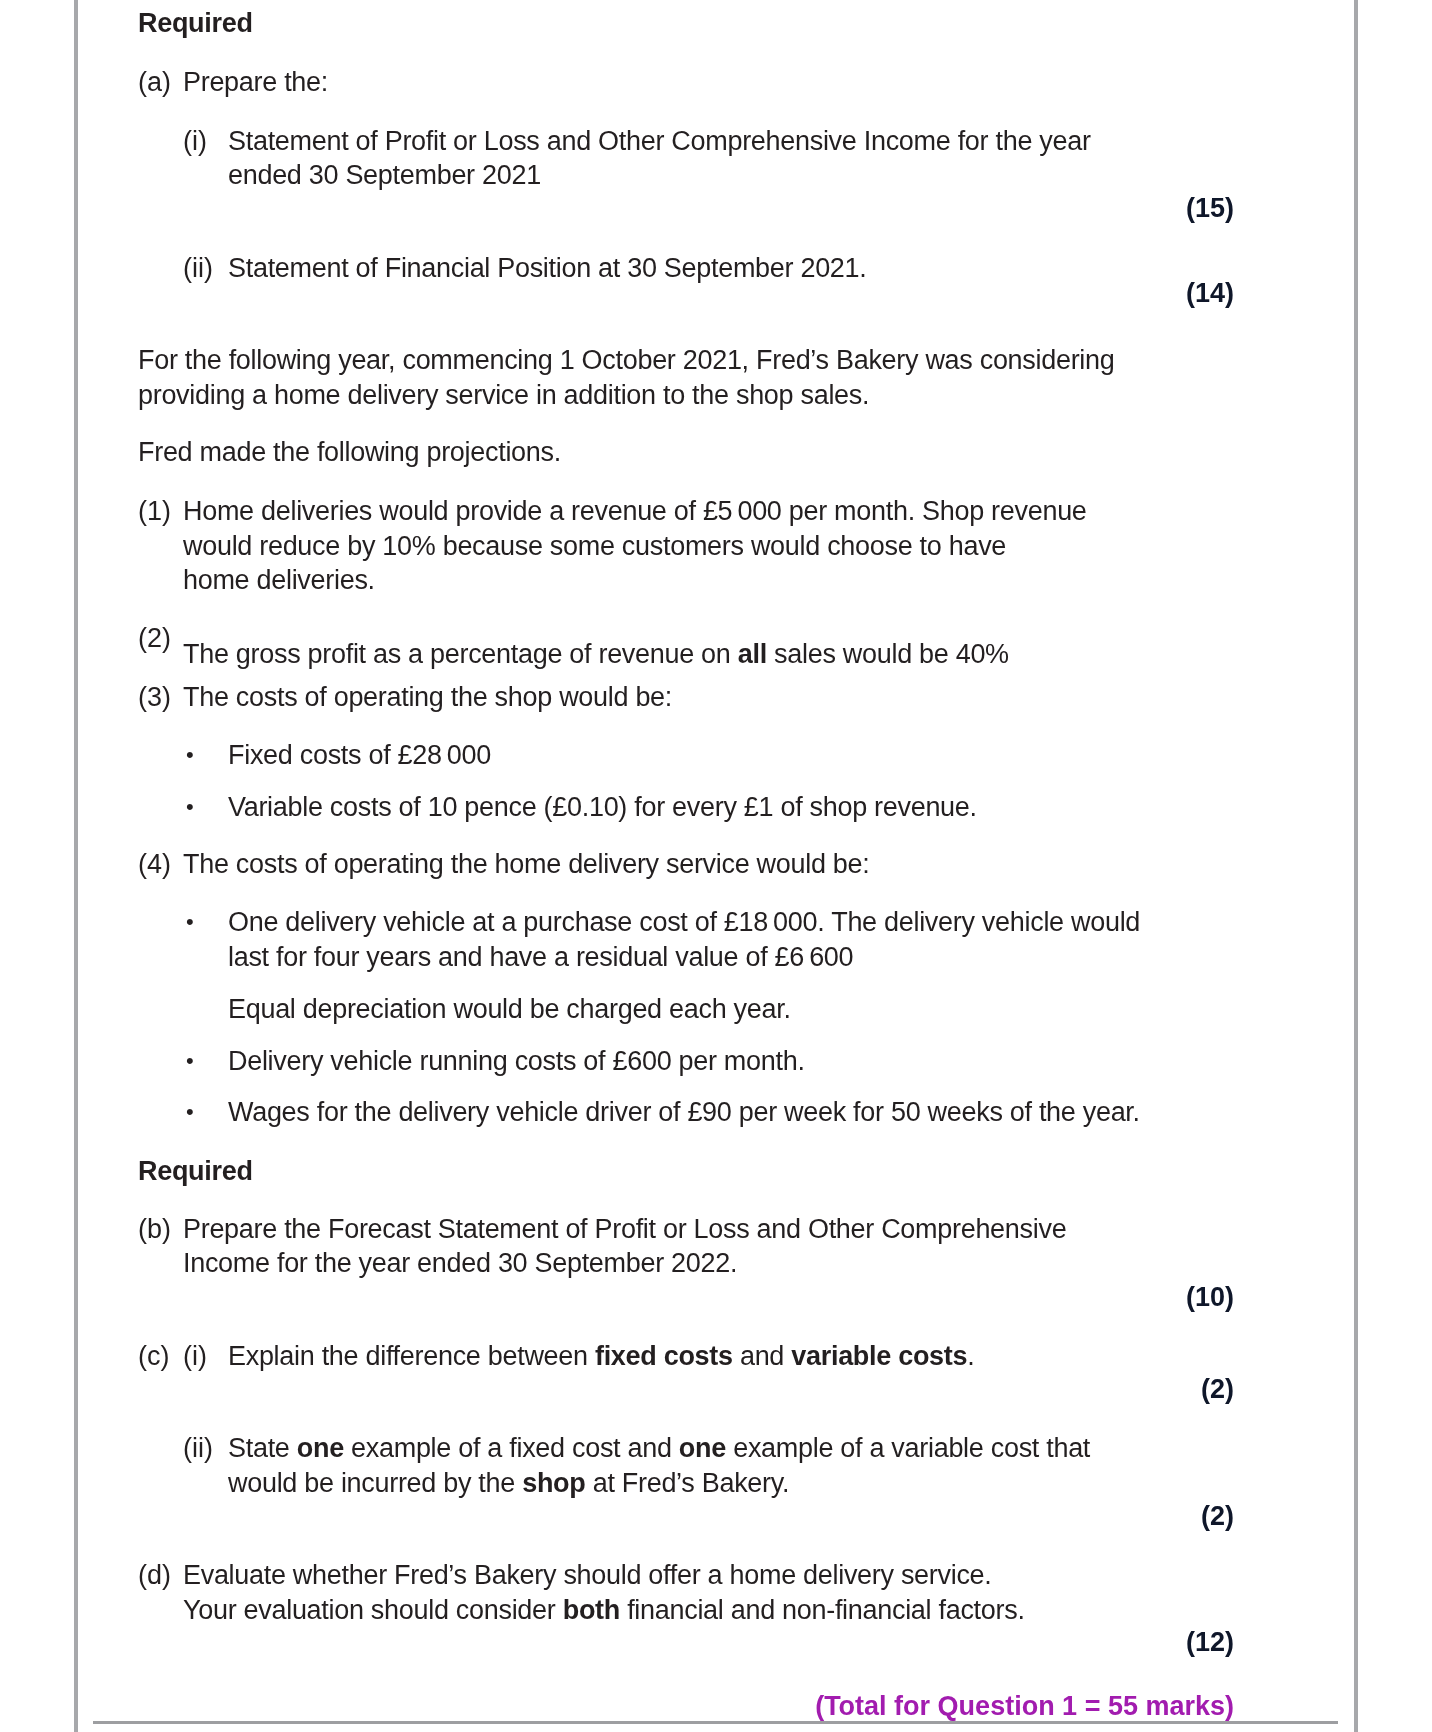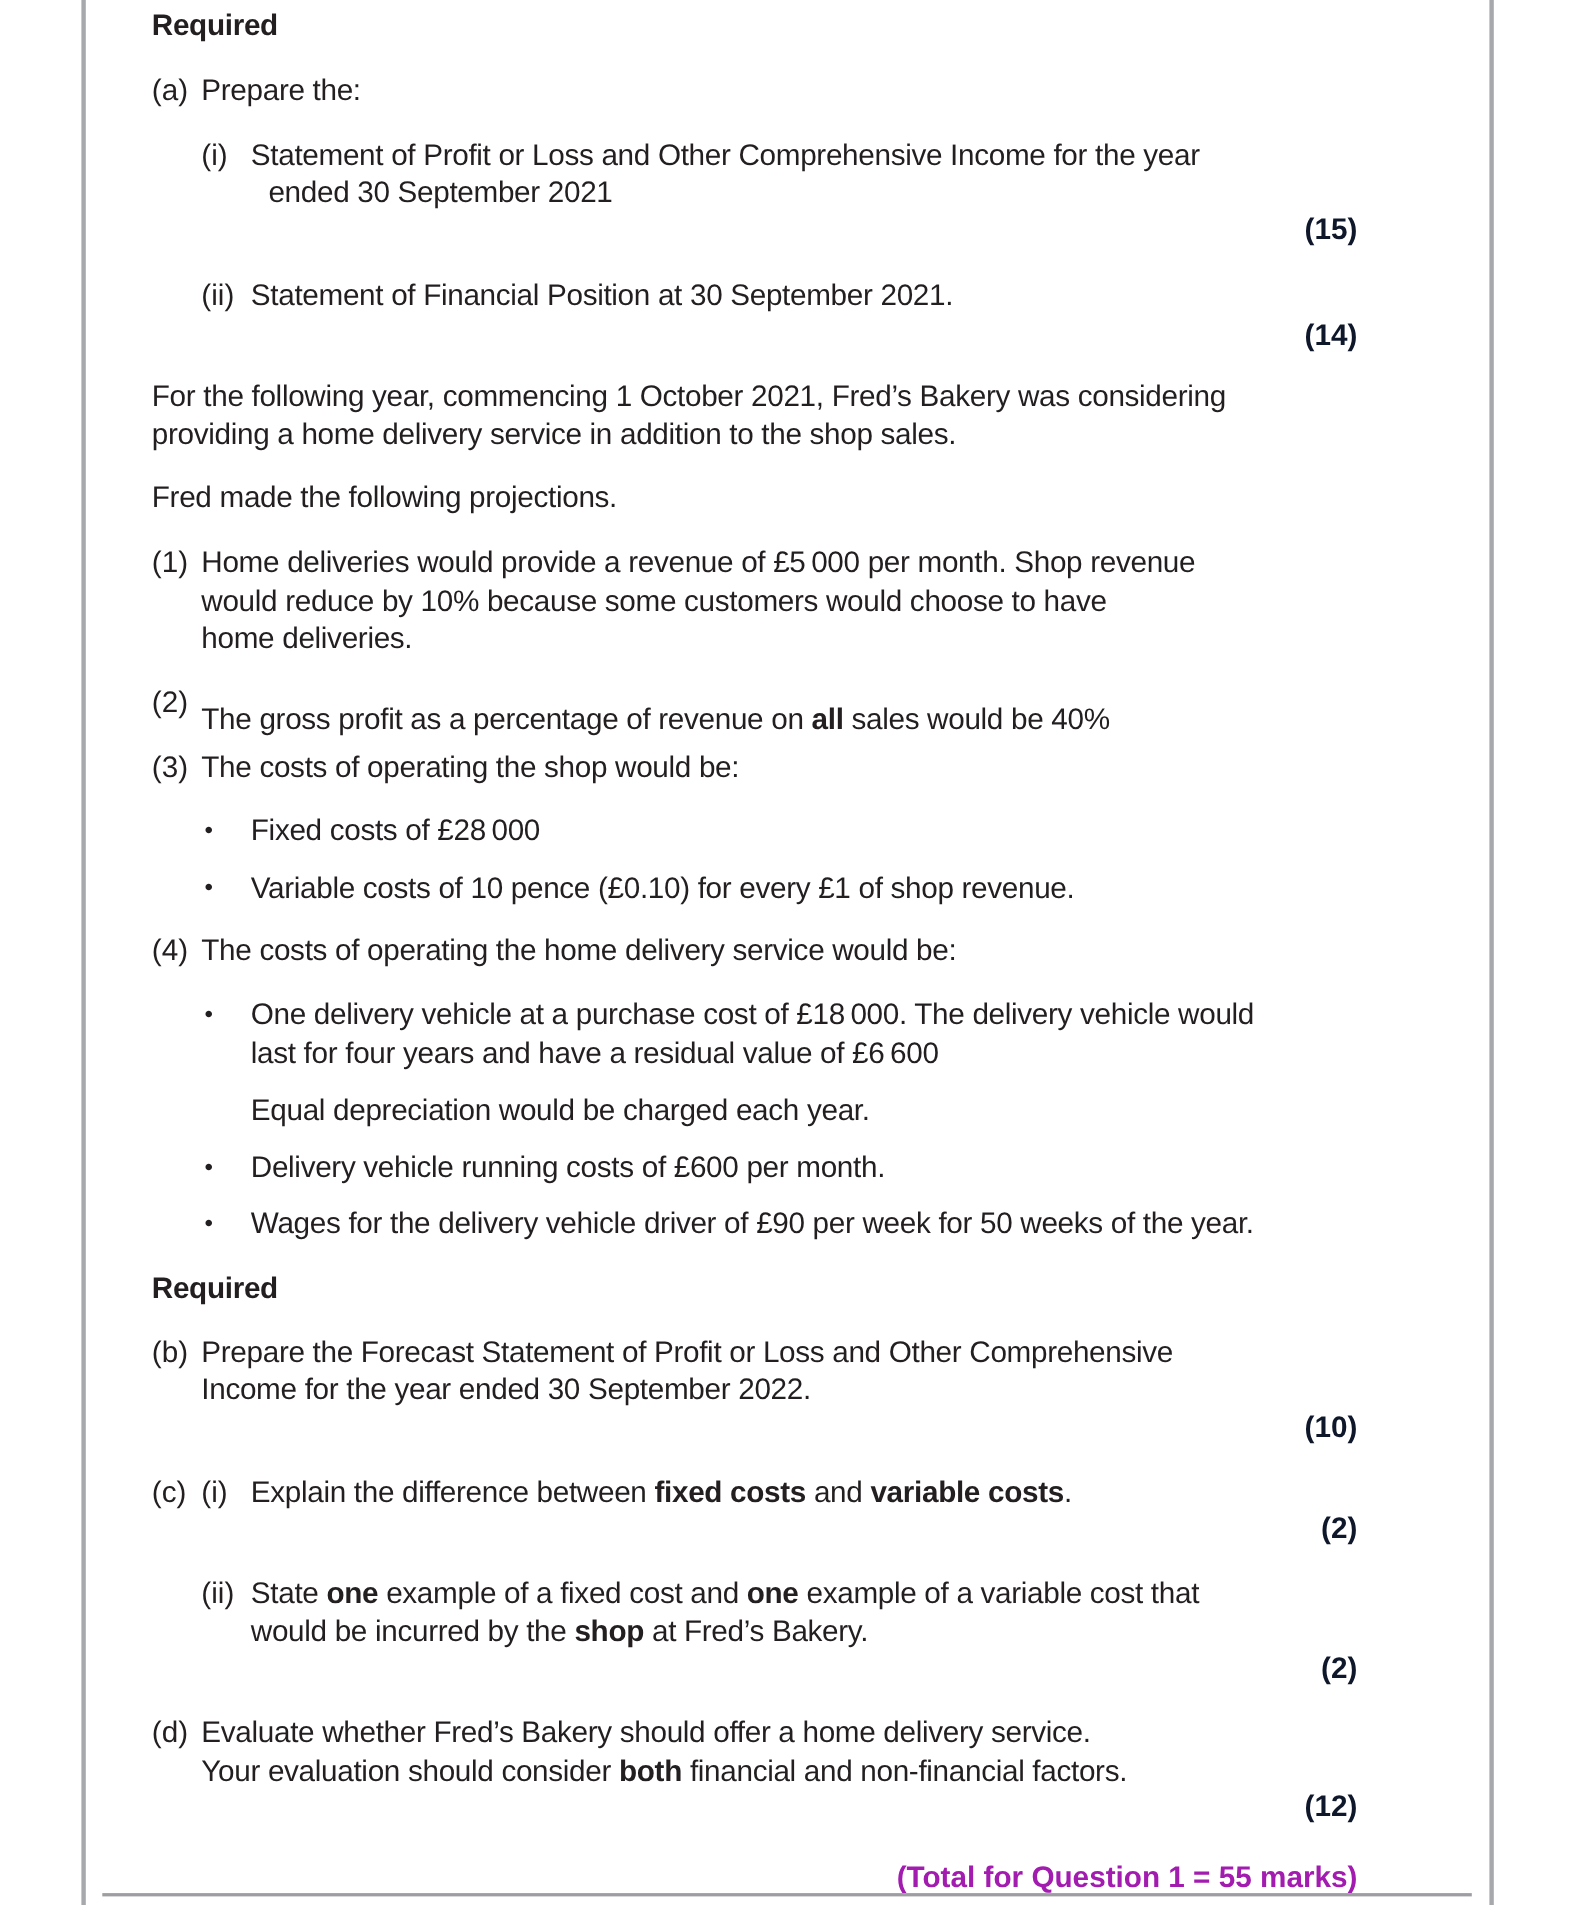--- a/index.html
+++ b/index.html
@@ -21,26 +21,26 @@
 
 <div class="vborder left"></div>
 <div class="vborder right"></div>
 
 <div class="t b" style="left:138px; top:6px;">Required</div>
 <div class="lbl" style="left:138px; top:65px;">(a)</div>
 <div class="t" style="left:183px; top:65px;">Prepare the:</div>
 
 <div class="lbl" style="left:183px; top:124px;">(i)</div>
 <div class="t" style="left:228px; top:124px;">Statement of Profit or Loss and Other Comprehensive Income for the year</div>
-<div class="t" style="left:228px; top:158px;margin-left:16px;">ended 30 September 2021</div>
+<div class="t" style="left:228px; top:158px;">ended 30 September 2021</div>
 <div class="marks" style="top:191px;">(15)</div>
 
 <div class="lbl" style="left:183px; top:251px;">(ii)</div>
 <div class="t" style="left:228px; top:251px;">Statement of Financial Position at 30 September 2021.</div>
-<div class="marks" style="top:288px;">(14)</div>
+<div class="marks" style="top:276px;">(14)</div>
 
 <div class="t" style="left:138px; top:343px;">For the following year, commencing 1 October 2021, Fred’s Bakery was considering</div>
 <div class="t" style="left:138px; top:378px;">providing a home delivery service in addition to the shop sales.</div>
 <div class="t" style="left:138px; top:435px;">Fred made the following projections.</div>
 
 <div class="lbl" style="left:138px; top:494px;">(1)</div>
 <div class="t" style="left:183px; top:494px;">Home deliveries would provide a revenue of £5 000 per month. Shop revenue</div>
 <div class="t" style="left:183px; top:529px;">would reduce by 10% because some customers would choose to have</div>
 <div class="t" style="left:183px; top:563px;">home deliveries.</div>
 

